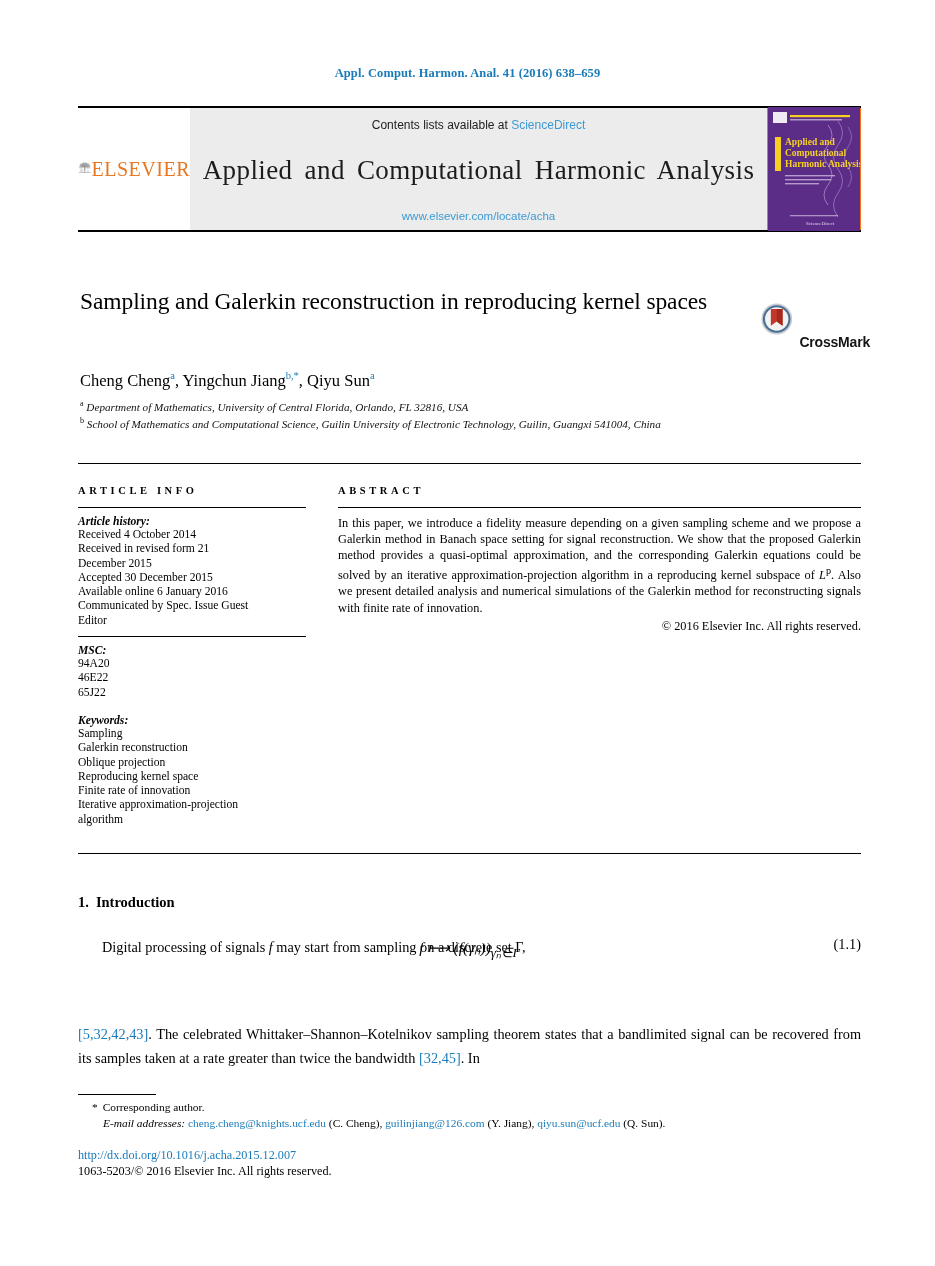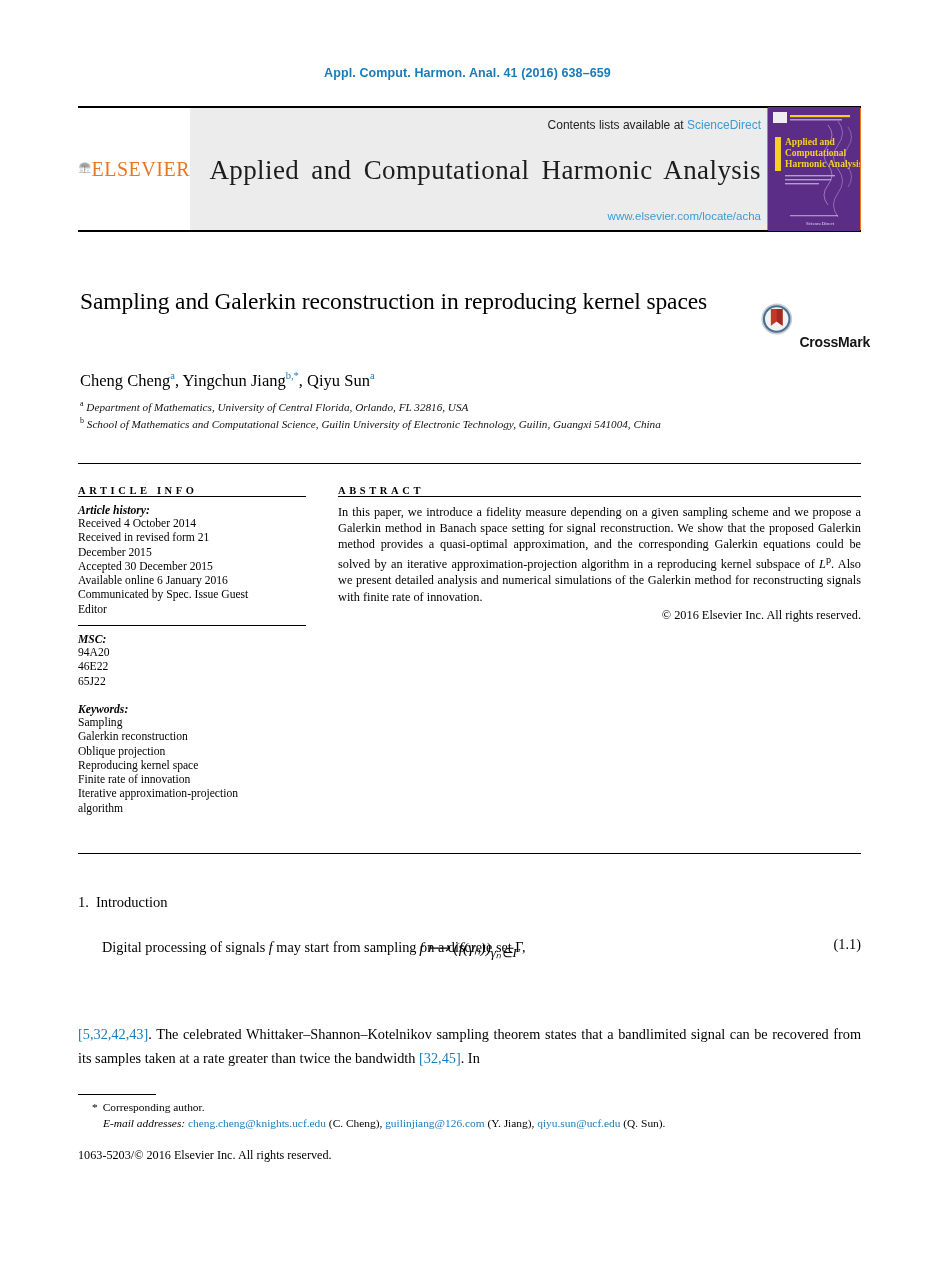--- a/index.html
+++ b/index.html
@@ -13,21 +13,21 @@
     position: relative;
     overflow: hidden;
   }
   .page { width: 935px; height: 1266px; position: relative; }
 
   
   .runhead {
     position: absolute;
     top: 66px; left: 0; width: 935px;
     text-align: center;
-    font-family: Liberation Sans, sans-serif;
+    font-family: Liberation Serif, serif;
     font-weight: bold;
     font-size: 12.5px;
     color: #1a7bb9;
     letter-spacing: 0.1px;
   }
 
   
   .masthead {
     position: absolute;
     top: 106px; left: 78px;
@@ -57,21 +57,21 @@
     line-height: 1;
     margin-top: 1px;
   }
 
   .mast-center {
     flex: 1 1 auto;
     background: #ececec;
     display: flex;
     flex-direction: column;
     justify-content: space-between;
-    align-items: flex-end;
+    align-items: center;
     padding: 10px 6px 8px 6px;
     position: relative;
   }
   .contents-line {
     font-family: "Liberation Sans", sans-serif;
     font-size: 12px;
     color: #222;
   }
   .contents-line .sd { color: #3c9ad4; }
   .journal-title {
@@ -163,20 +163,21 @@
   }
   .col-info { width: 228px; flex: 0 0 228px; }
   .col-abs { flex: 1 1 auto; }
 
   .sechead {
     font-family: "Liberation Serif", serif;
     font-weight: bold;
     font-size: 10.5px;
     letter-spacing: 3.6px;
     color: #000;
+    margin-bottom: 11px;
   }
   .thinrule { border-top: 1.1px solid #000; margin-bottom: 7px; }
 
   .subhead {
     font-family: "Liberation Serif", serif;
     font-style: italic;
     font-weight: bold;
     font-size: 11.6px;
     color: #000;
   }
@@ -210,21 +211,21 @@
     position: absolute;
     top: 853px; left: 78px; width: 783px;
     border-top: 1.2px solid #000;
   }
 
   
   .intro-head {
     position: absolute;
     top: 894px; left: 78px;
     font-family: "Liberation Serif", serif;
-    font-weight: normal;
+    font-weight: bold;
     font-size: 14.5px;
   }
   .intro-head .num { margin-right: 7px; }
 
   .para1 {
     position: absolute;
     top: 937px; left: 78px; width: 783px;
     font-family: "Liberation Serif", serif;
     font-size: 14.3px;
     line-height: 20px;
@@ -452,16 +453,17 @@
       <span class="mail">cheng.cheng@knights.ucf.edu</span>
       <span>(C. Cheng),</span>
       <span class="mail">guilinjiang@126.com</span>
       <span>(Y. Jiang),</span>
       <span class="mail">qiyu.sun@ucf.edu</span>
       <span>(Q. Sun).</span>
     </div>
   </div>
 
   <div class="doi-block">
+    <div class="doi">http://dx.doi.org/10.1016/j.acha.2015.12.007</div>
     <div class="issn">1063-5203/© 2016 Elsevier Inc. All rights reserved.</div>
   </div>
 
 </div>
 
 </body></html>

